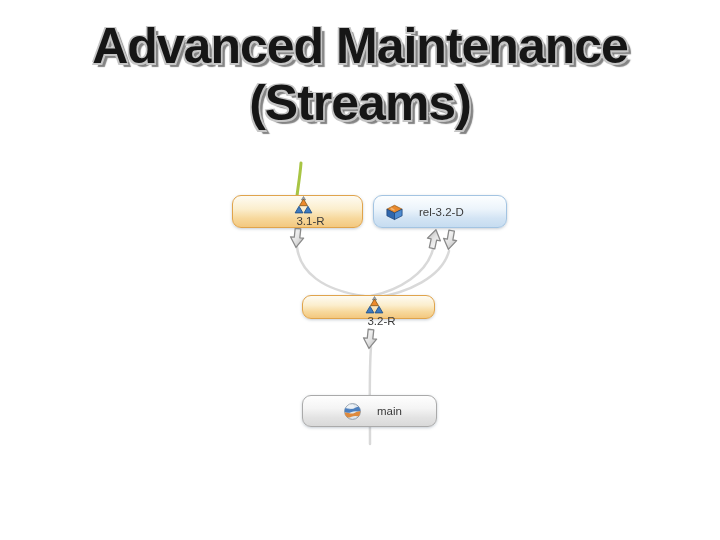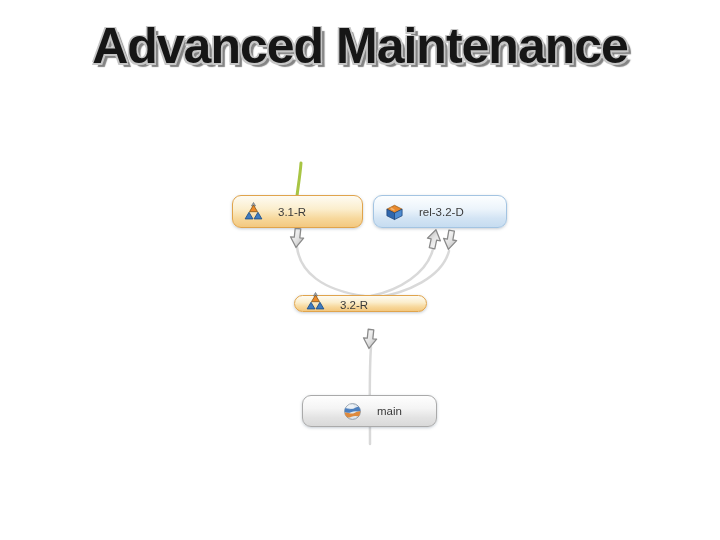--- a/index.html
+++ b/index.html
@@ -63,42 +63,44 @@
     display: block;
   }
   .node .node-label {
     margin-left: 15px;
     font-size: 11.5px;
     color: #3a3a3a;
   }
   .node-release {
     background: linear-gradient(#fefbf2 0%, #fbeecd 42%, #f7d89c 72%, #f3c87f 100%);
     border: 1.5px solid #e0a44c;
+    flex-direction: column;
   }
   .node-dynamic {
     background: linear-gradient(#fcfeff 0%, #ecf4fb 42%, #d3e4f4 72%, #c6dcf0 100%);
     border: 1.5px solid #a3c4e2;
   }
   .node-depot {
     background: linear-gradient(#fefefe 0%, #f4f4f4 42%, #e3e3e3 72%, #d9d9d9 100%);
     border: 1.5px solid #aaaaaa;
     padding-left: 40px;
   }
   .node-31r  { left: 232px; top: 195px; width: 131px; height: 33px; }
   .node-rel32d { left: 373px; top: 195px; width: 134px; height: 33px; }
-  .node-32r  { left: 294px; top: 295px; width: 133px; height: 17px; align-items: flex-end; }
+  .node-32r  { left: 302px; top: 295px; width: 133px; height: 24px; }
   .node-main { left: 302px; top: 395px; width: 135px; height: 32px; }
 </style>
 </head>
 <body>
 
 <div class="slide">
 
   <div class="slide-title">
     <div>Advanced Maintenance</div>
+    <div>(Streams)</div>
   </div>
 
   <svg class="diagram-svg" viewBox="0 0 720 540" xmlns="http://www.w3.org/2000/svg">
     <defs>
       <linearGradient id="arrowGrad" x1="0" y1="0" x2="1" y2="1">
         <stop offset="0" stop-color="#ffffff"></stop>
         <stop offset="0.55" stop-color="#e2e2e2"></stop>
         <stop offset="1" stop-color="#b4b4b4"></stop>
       </linearGradient>
       <path id="blockArrowDown" d="M -2.8,-9.5 L 2.8,-9.5 L 2.8,-0.5 L 6.6,-0.5 L 0,9.5 L -6.6,-0.5 L -2.8,-0.5 Z"></path>

